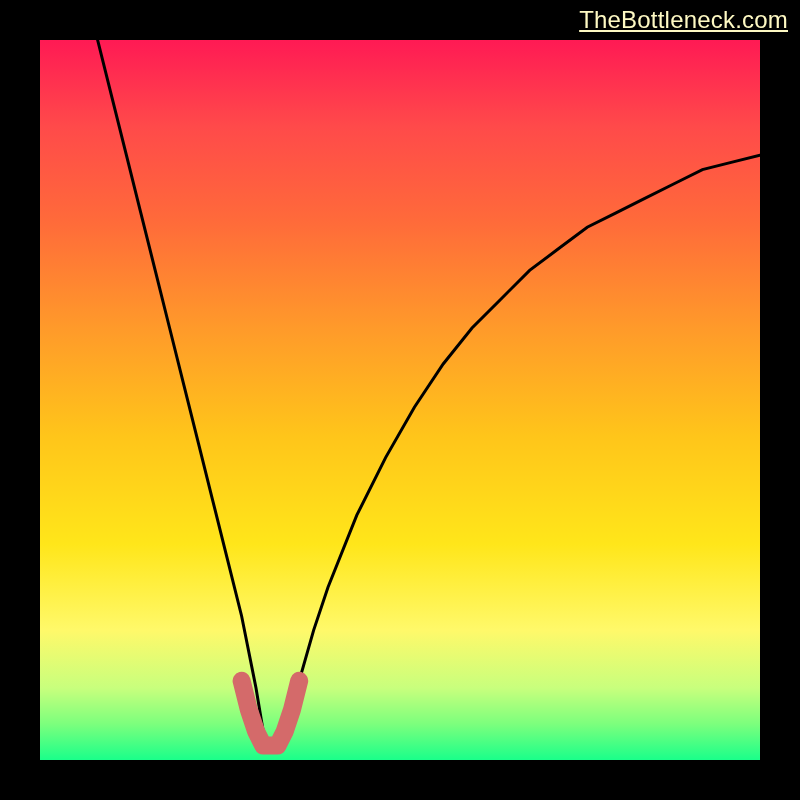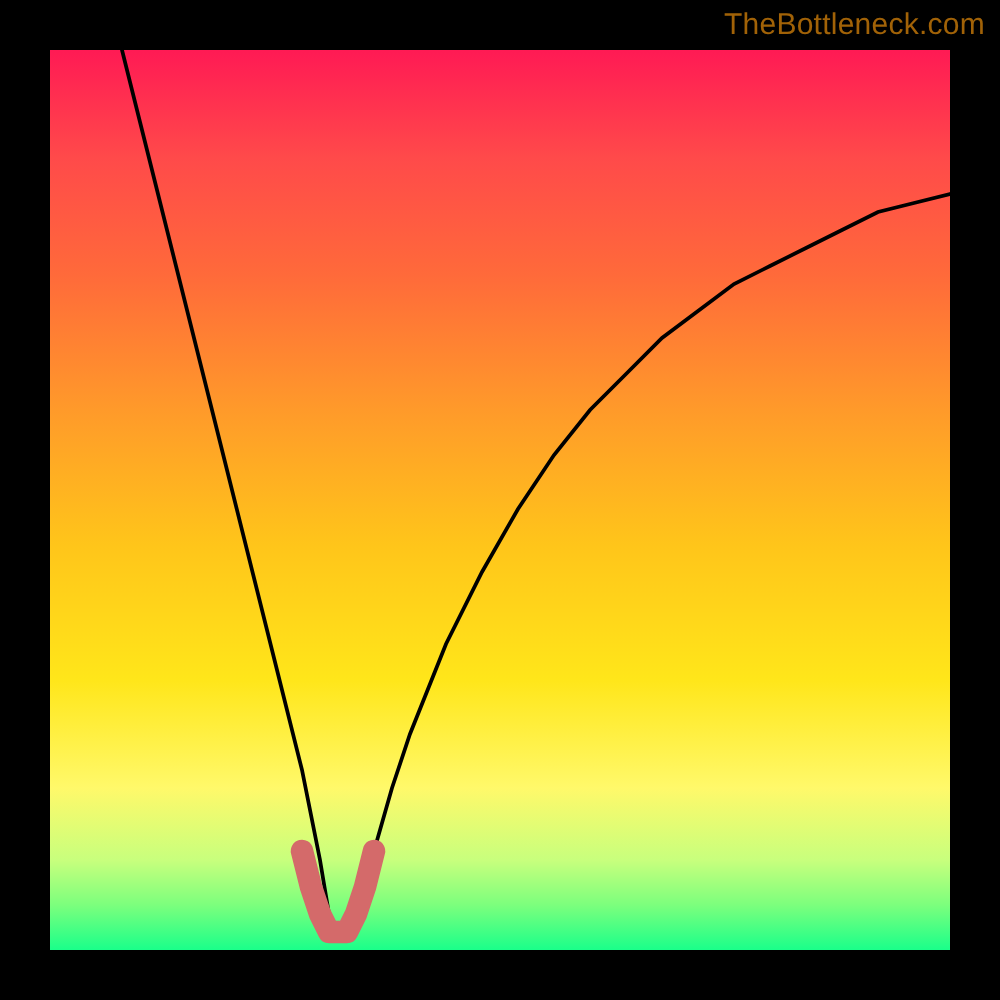--- a/index.html
+++ b/index.html
@@ -35,23 +35,24 @@
       #c8ff7d 90%,
       #7cff7d 95%,
       #1aff8a 100%
     );
   }
   .watermark {
     position: absolute;
     top: 6px;
     right: 12px;
     font: 500 24px Arial, Helvetica, sans-serif;
-    color: #a16207;
+    color: #fef9c3;
     letter-spacing: 0.2px;
     user-select: none;
+    text-decoration: underline;
   }
   svg.curve {
     position: absolute;
     left: 0;
     top: 0;
     width: 720px;
     height: 720px;
   }
 </style>
 </head>

